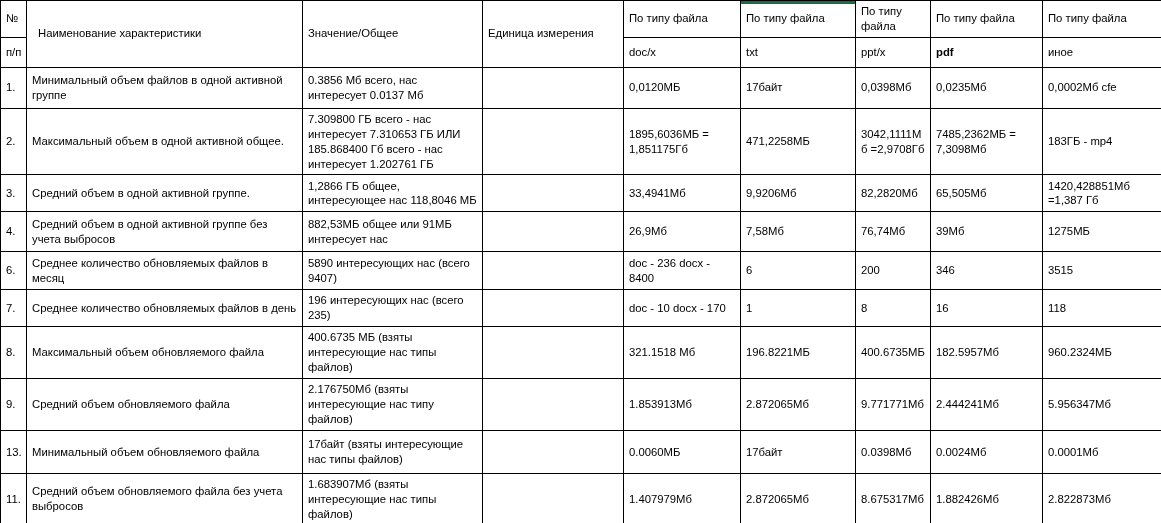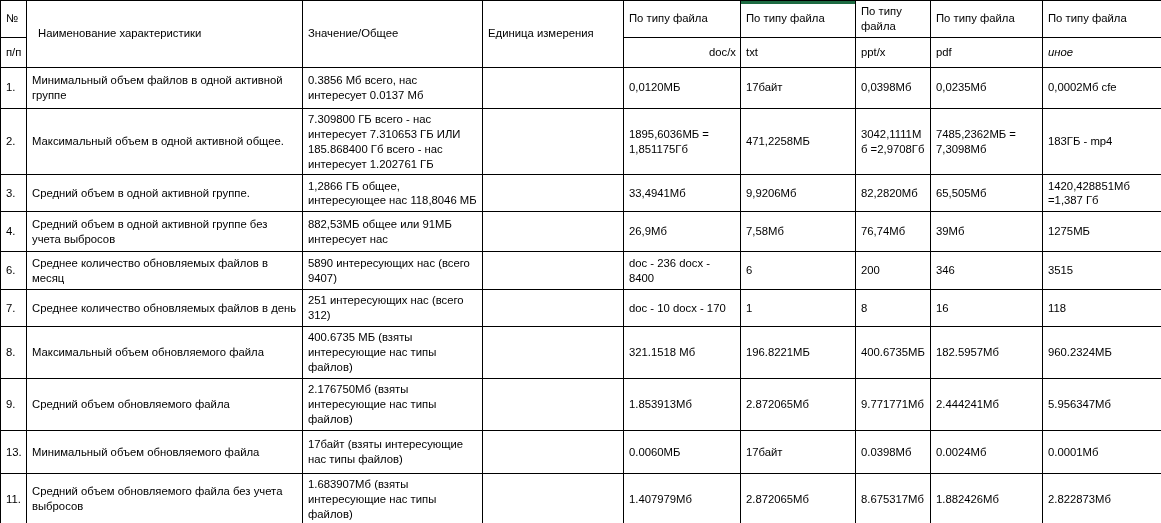--- a/index.html
+++ b/index.html
@@ -104,25 +104,25 @@
           <td class="hdr" rowspan="2" style="height: 52px;">Значение/Общее</td>
           <td class="hdr" rowspan="2" style="height: 52px;">Единица измерения</td>
           <td class="hdr-top" style="height: 29px;">По типу файла</td>
           <td class="hdr-top sel-green" style="height: 29px;">По типу файла<span class="green-bar" style="background: rgb(29, 107, 66);"></span></td>
           <td class="hdr-top" style="height: 29px;">По типу файла</td>
           <td class="hdr-top" style="height: 29px;">По типу файла</td>
           <td class="hdr-top" style="height: 29px;">По типу файла</td>
         </tr>
         <tr>
           <td class="hdr-sub" style="height: 23px;">п/п</td>
-          <td class="hdr-sub" style="height: 23px; text-align: right;">doc/x</td>
+          <td class="hdr-sub" style="height: 23px;">doc/x</td>
           <td class="hdr-sub" style="height: 23px;">txt</td>
           <td class="hdr-sub" style="height: 23px;">ppt/x</td>
-          <td class="hdr-sub" style="height: 23px;">pdf</td>
-          <td class="hdr-sub" style="height: 23px; font-style: italic;">иное</td>
+          <td class="hdr-sub" style="height: 23px; font-weight: bold;">pdf</td>
+          <td class="hdr-sub" style="height: 23px;">иное</td>
         </tr>
         <tr style="height: 41px;">
           <td class="num">1.</td>
           <td>Минимальный объем файлов в одной активной группе</td>
           <td>0.3856  Мб всего, нас интересует 0.0137 Мб</td>
           <td></td>
           <td>0,0120МБ</td>
           <td>17байт</td>
           <td>0,0398Мб</td>
           <td>0,0235Мб</td>
@@ -168,21 +168,21 @@
           <td></td>
           <td>doc - 236 docx - 8400</td>
           <td>6</td>
           <td class="rnum">200</td>
           <td class="rnum">346</td>
           <td class="rnum">3515</td>
         </tr>
         <tr style="height: 35px;">
           <td class="num">7.</td>
           <td>Среднее количество обновляемых файлов в день</td>
-          <td>251 интересующих нас (всего 312)</td>
+          <td>196 интересующих нас (всего 235)</td>
           <td></td>
           <td>doc - 10 docx - 170</td>
           <td>1</td>
           <td class="rnum">8</td>
           <td class="rnum">16</td>
           <td class="rnum">118</td>
         </tr>
         <tr style="height: 43px;">
           <td class="num">8.</td>
           <td>Максимальный объем обновляемого файла</td>
@@ -190,21 +190,21 @@
           <td></td>
           <td>321.1518 Мб</td>
           <td>196.8221МБ</td>
           <td>400.6735МБ</td>
           <td>182.5957Мб</td>
           <td>960.2324МБ</td>
         </tr>
         <tr style="height: 52px;">
           <td class="num">9.</td>
           <td>Средний объем обновляемого файла</td>
-          <td>2.176750Мб (взяты интересующие нас типы файлов)</td>
+          <td>2.176750Мб (взяты интересующие нас типу файлов)</td>
           <td></td>
           <td>1.853913Мб</td>
           <td>2.872065Мб</td>
           <td>9.771771Мб</td>
           <td>2.444241Мб</td>
           <td>5.956347Мб</td>
         </tr>
         <tr style="height: 43px;">
           <td class="num">13.</td>
           <td>Минимальный объем обновляемого файла</td>

